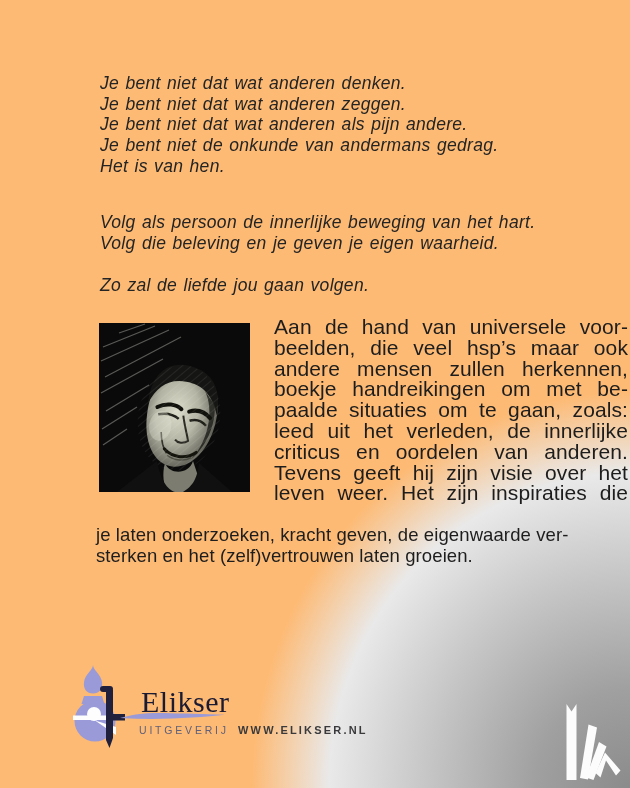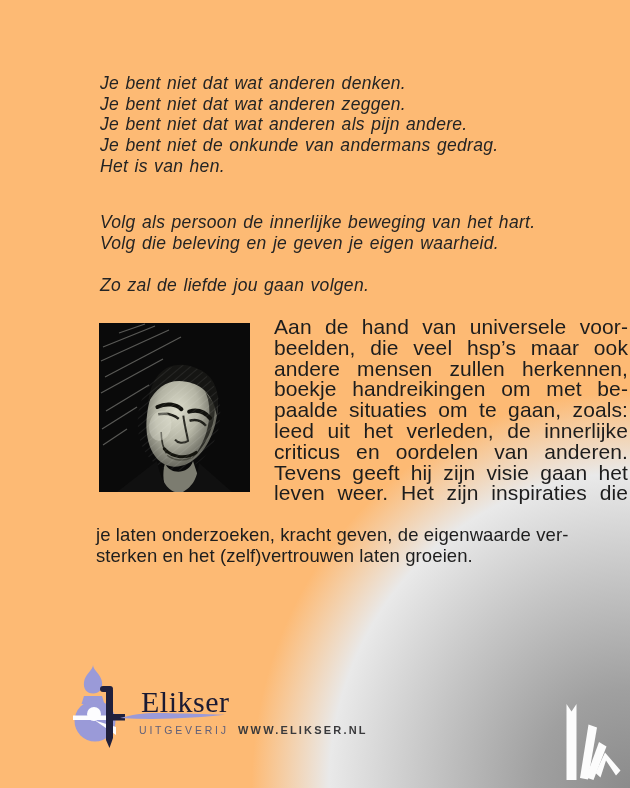--- a/index.html
+++ b/index.html
@@ -132,21 +132,21 @@
   </div>
 
   <div class="bcol">
     <div class="bcol-line">Aan de hand van universele voor-</div>
     <div class="bcol-line">beelden, die veel hsp’s maar ook</div>
     <div class="bcol-line">andere mensen zullen herkennen,</div>
     <div class="bcol-line">boekje handreikingen om met be-</div>
     <div class="bcol-line">paalde situaties om te gaan, zoals:</div>
     <div class="bcol-line">leed uit het verleden, de innerlijke</div>
     <div class="bcol-line">criticus en oordelen van anderen.</div>
-    <div class="bcol-line">Tevens geeft hij zijn visie gaan het</div>
+    <div class="bcol-line">Tevens geeft hij zijn visie over het</div>
     <div class="bcol-line">leven weer. Het zijn inspiraties die</div>
   </div>
   <div class="bwide">
     <div class="bwide-line">je laten onderzoeken, kracht geven, de eigenwaarde ver-</div>
     <div class="bwide-line">sterken en het (zelf)vertrouwen laten groeien.</div>
   </div>
 
   <div class="publisher">
     <svg class="lamp" viewBox="0 0 52 92">
       <path d="M20,1 C20,6 12,10 11,18 C10,25 14,29.5 20,29.5 C26,29.5 30,25 29,18 C28,10 20,6 20,1 Z" fill="#9a9ad8"></path>

